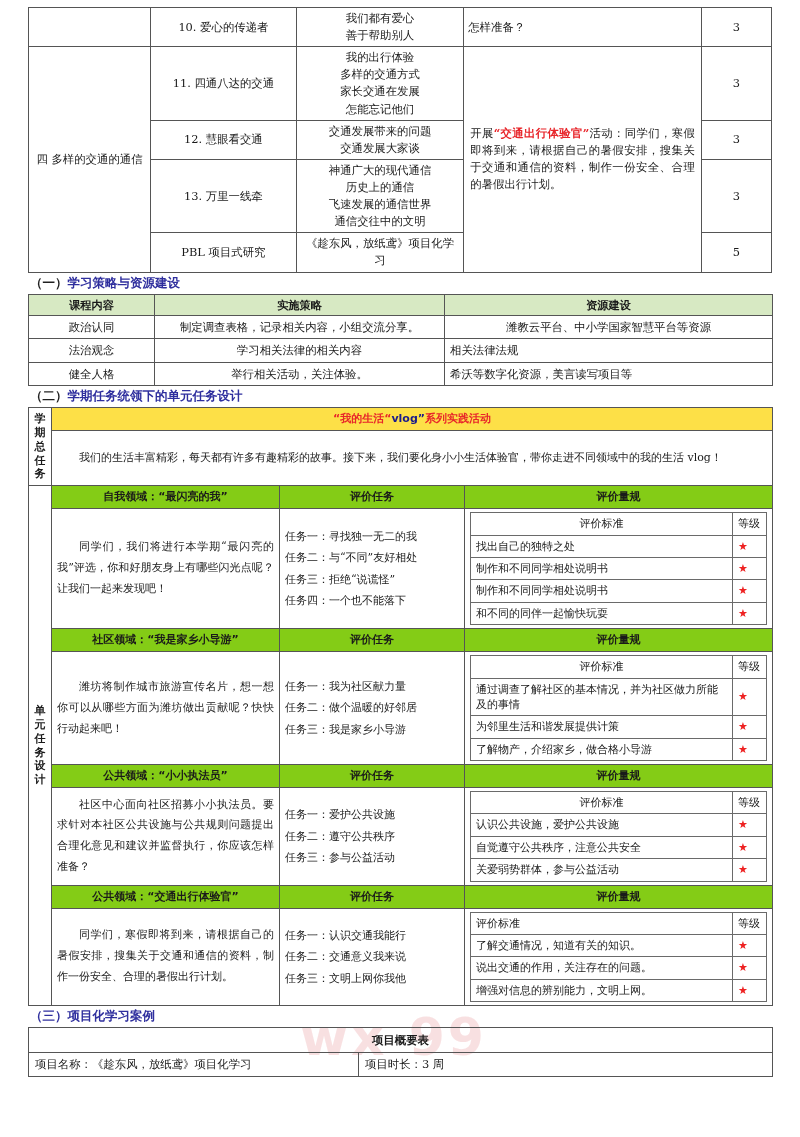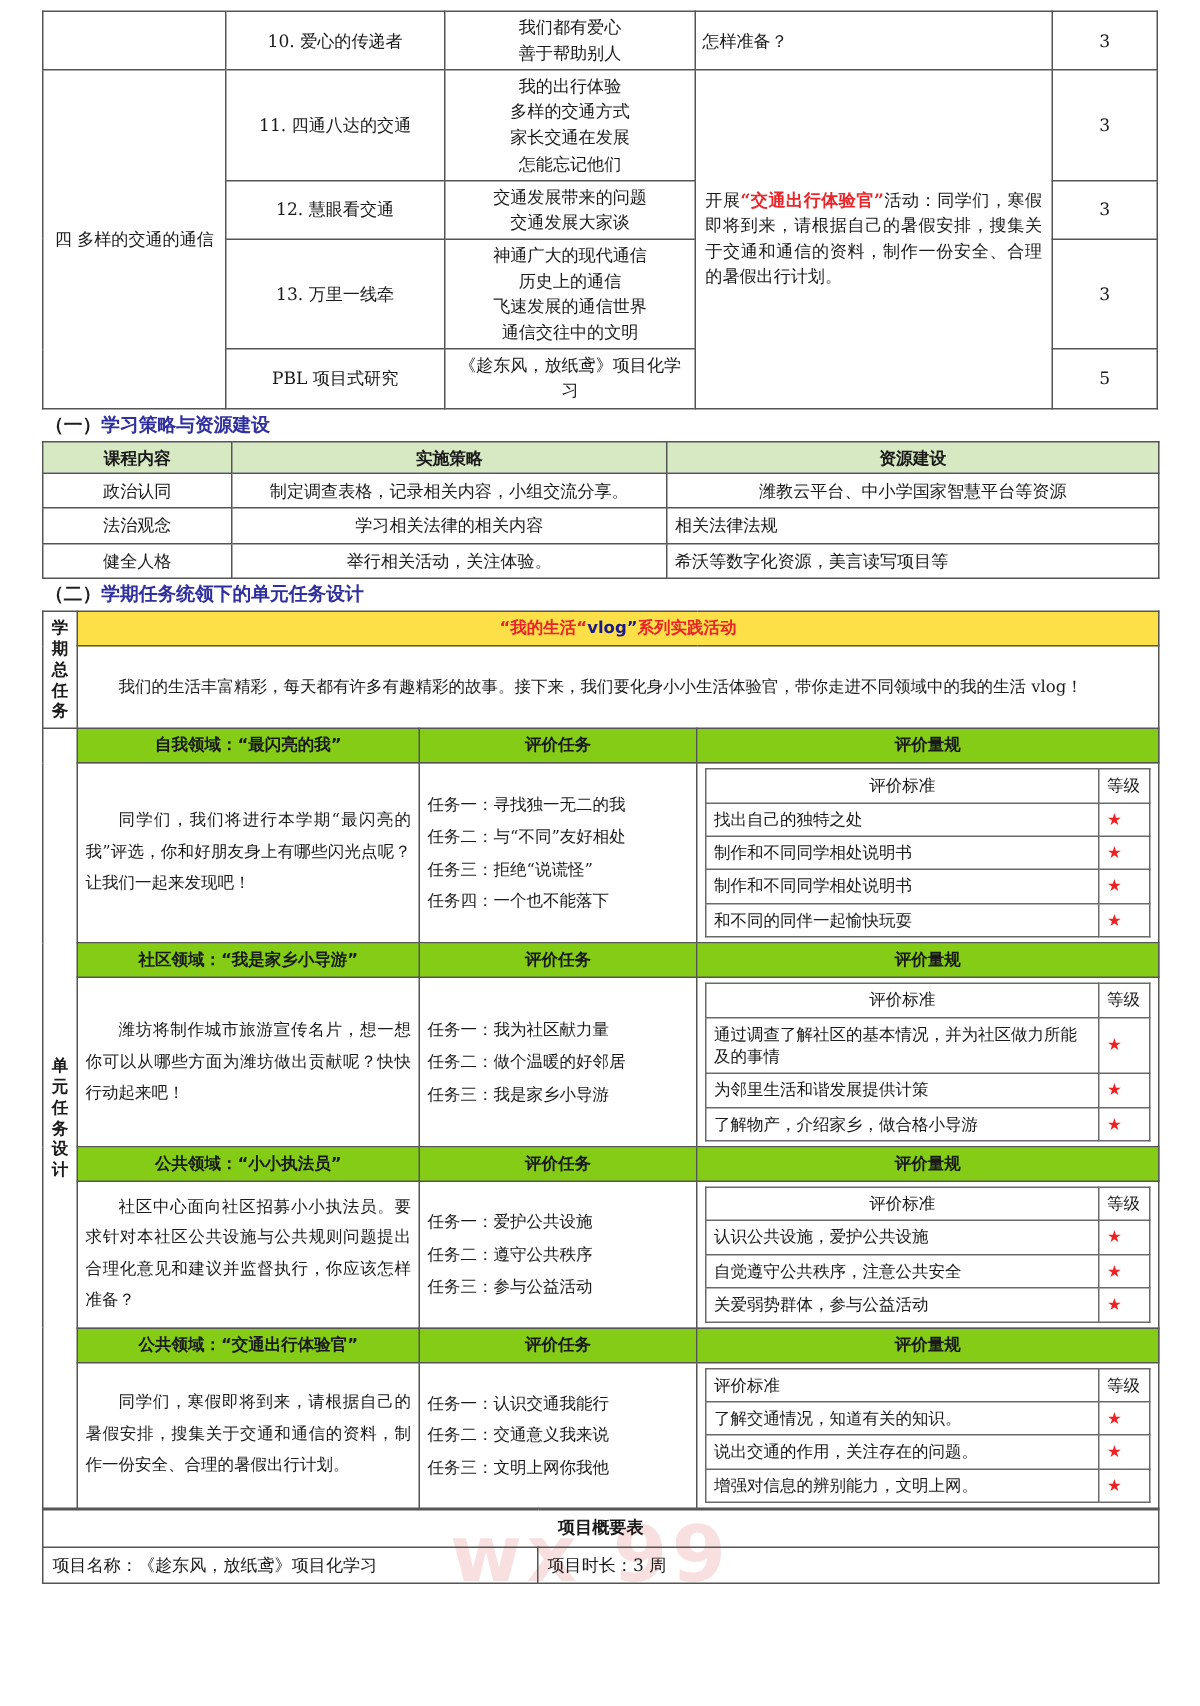--- a/index.html
+++ b/index.html
@@ -412,20 +412,23 @@
                     <td>增强对信息的辨别能力，文明上网。</td>
                     <td class="lv star">★</td>
                   </tr>
               </tbody>
             </table>
           </td>
         </tr>
       </tbody>
     </table>
 
+    <div class="sub-head all-blue">
+      <span>（三）</span><span>项目化学习案例</span>
+    </div>
 
     <table id="tbl-project">
       <colgroup>
           <col style="width:330px">
           <col style="width:414px">
         </colgroup>
       <tbody>
         <tr>
           <td class="proj-title" colspan="2">项目概要表</td>
         </tr>

